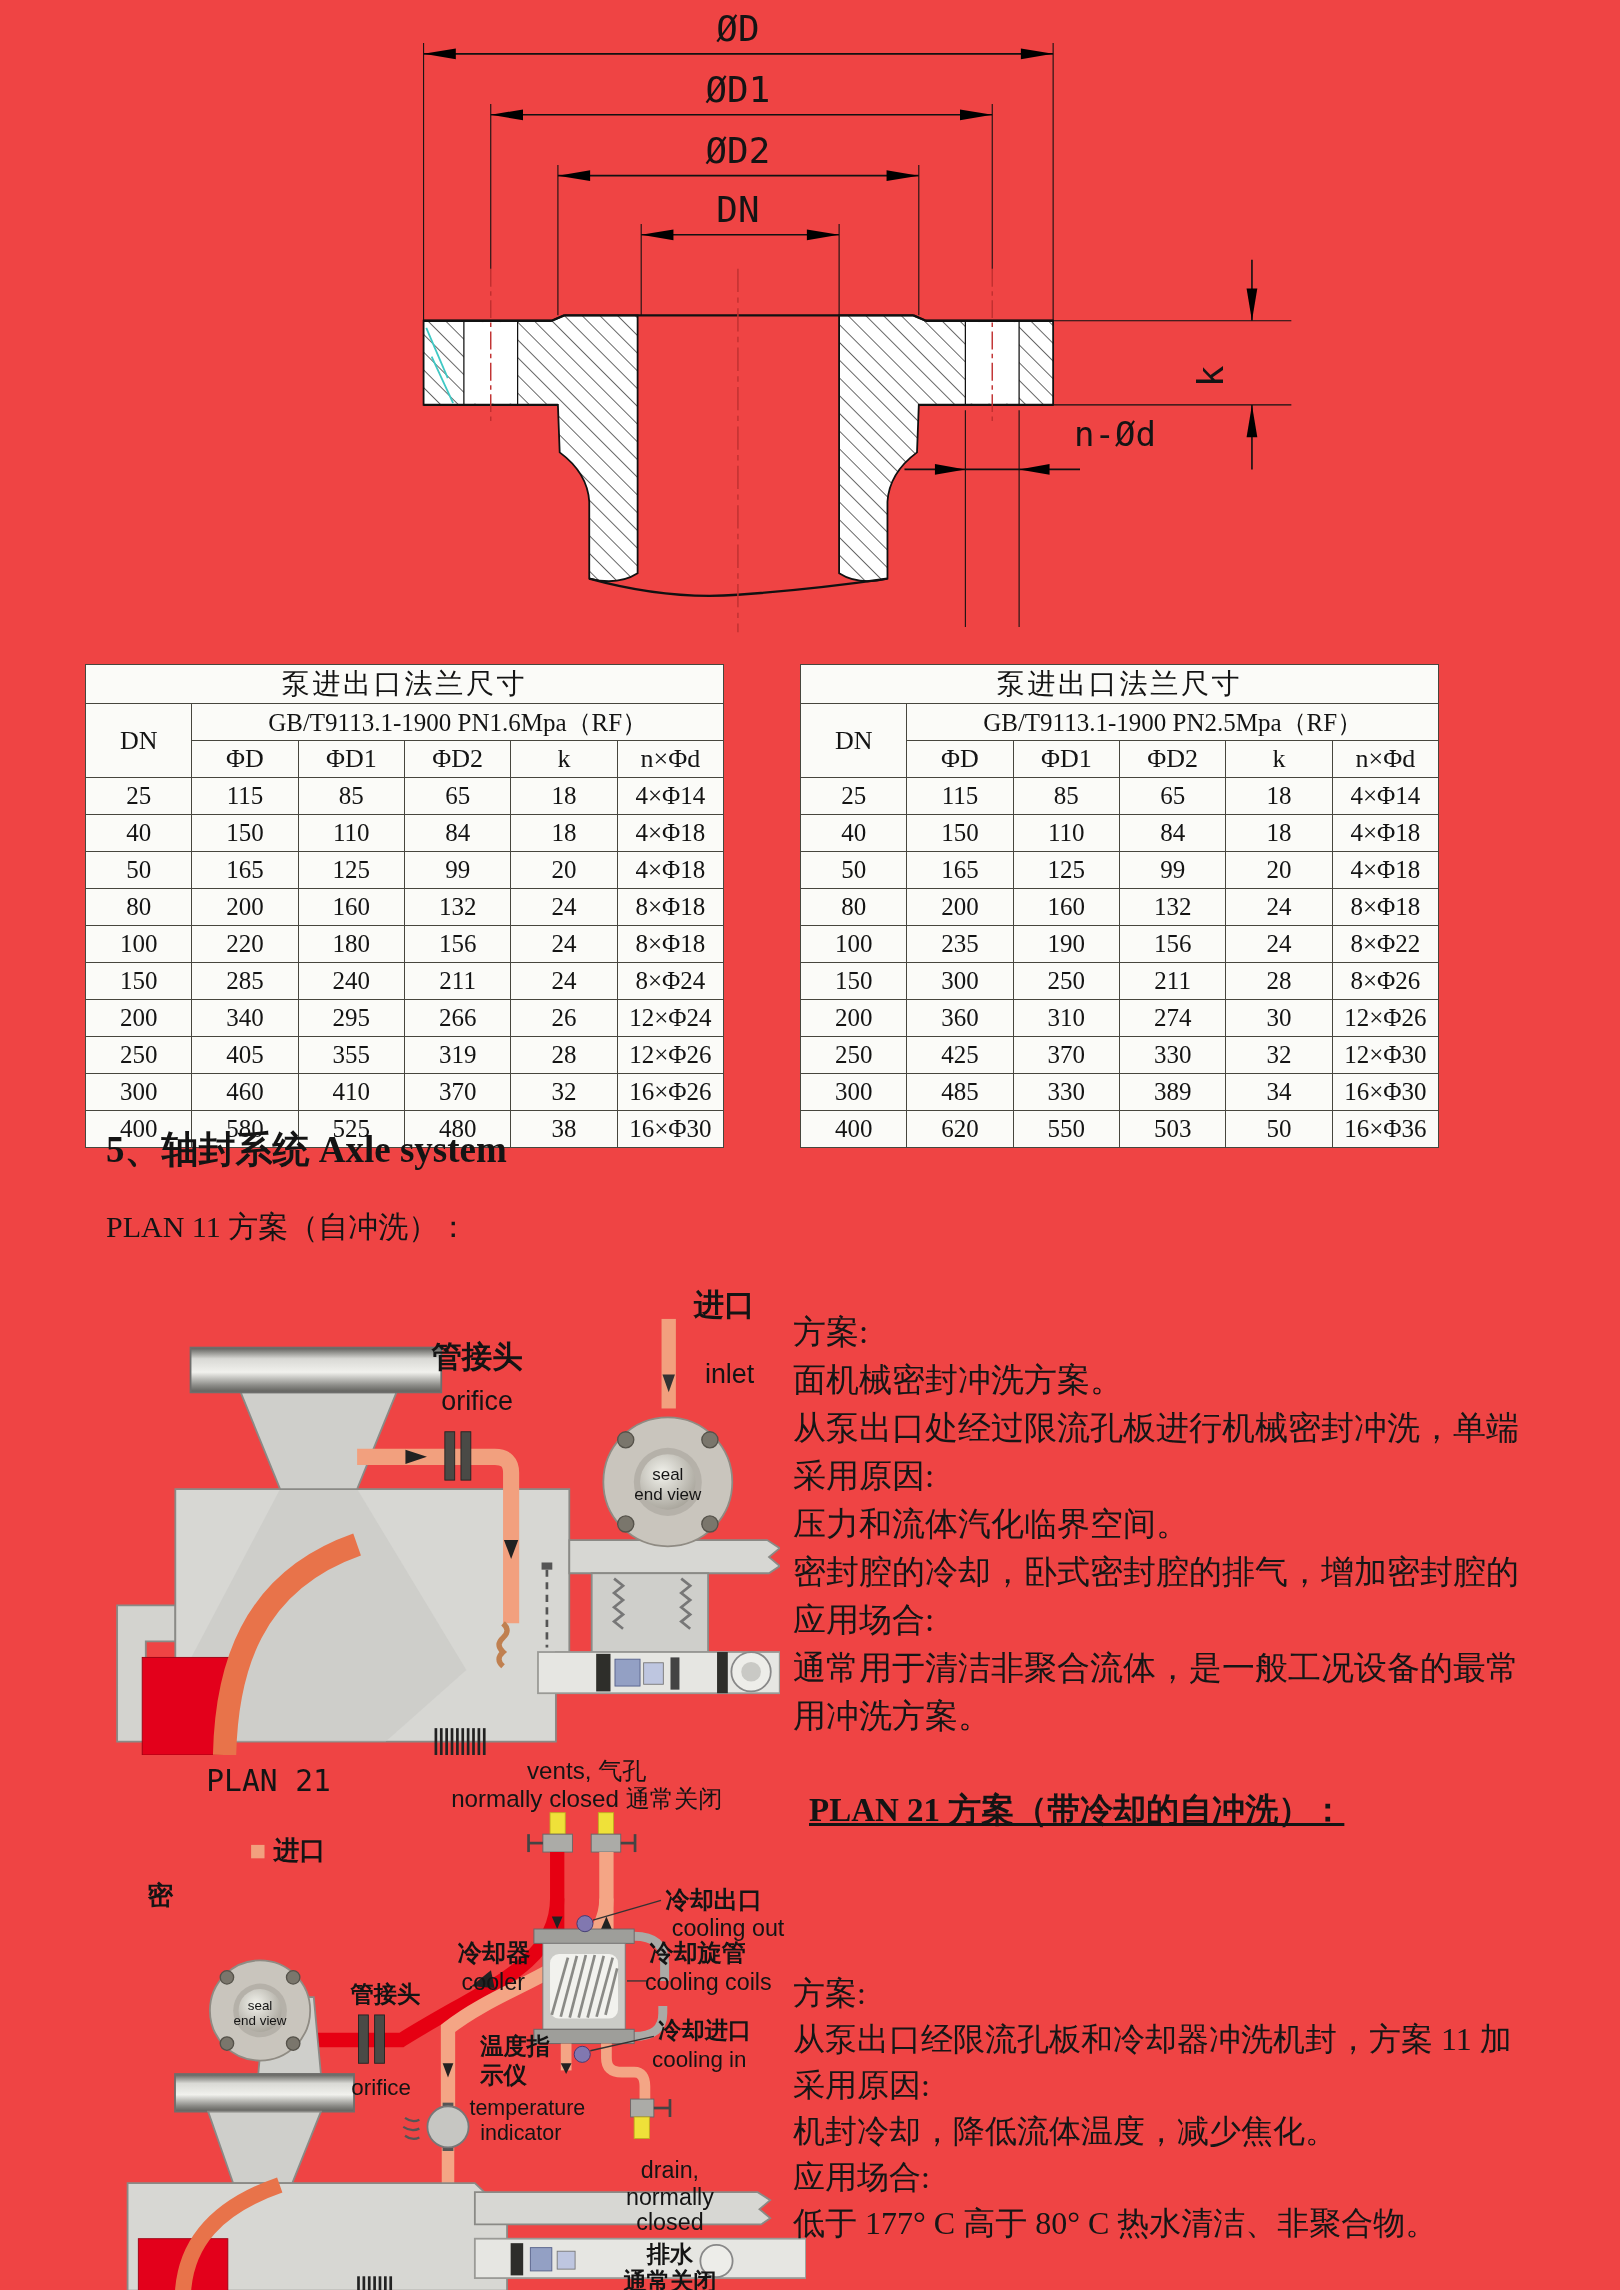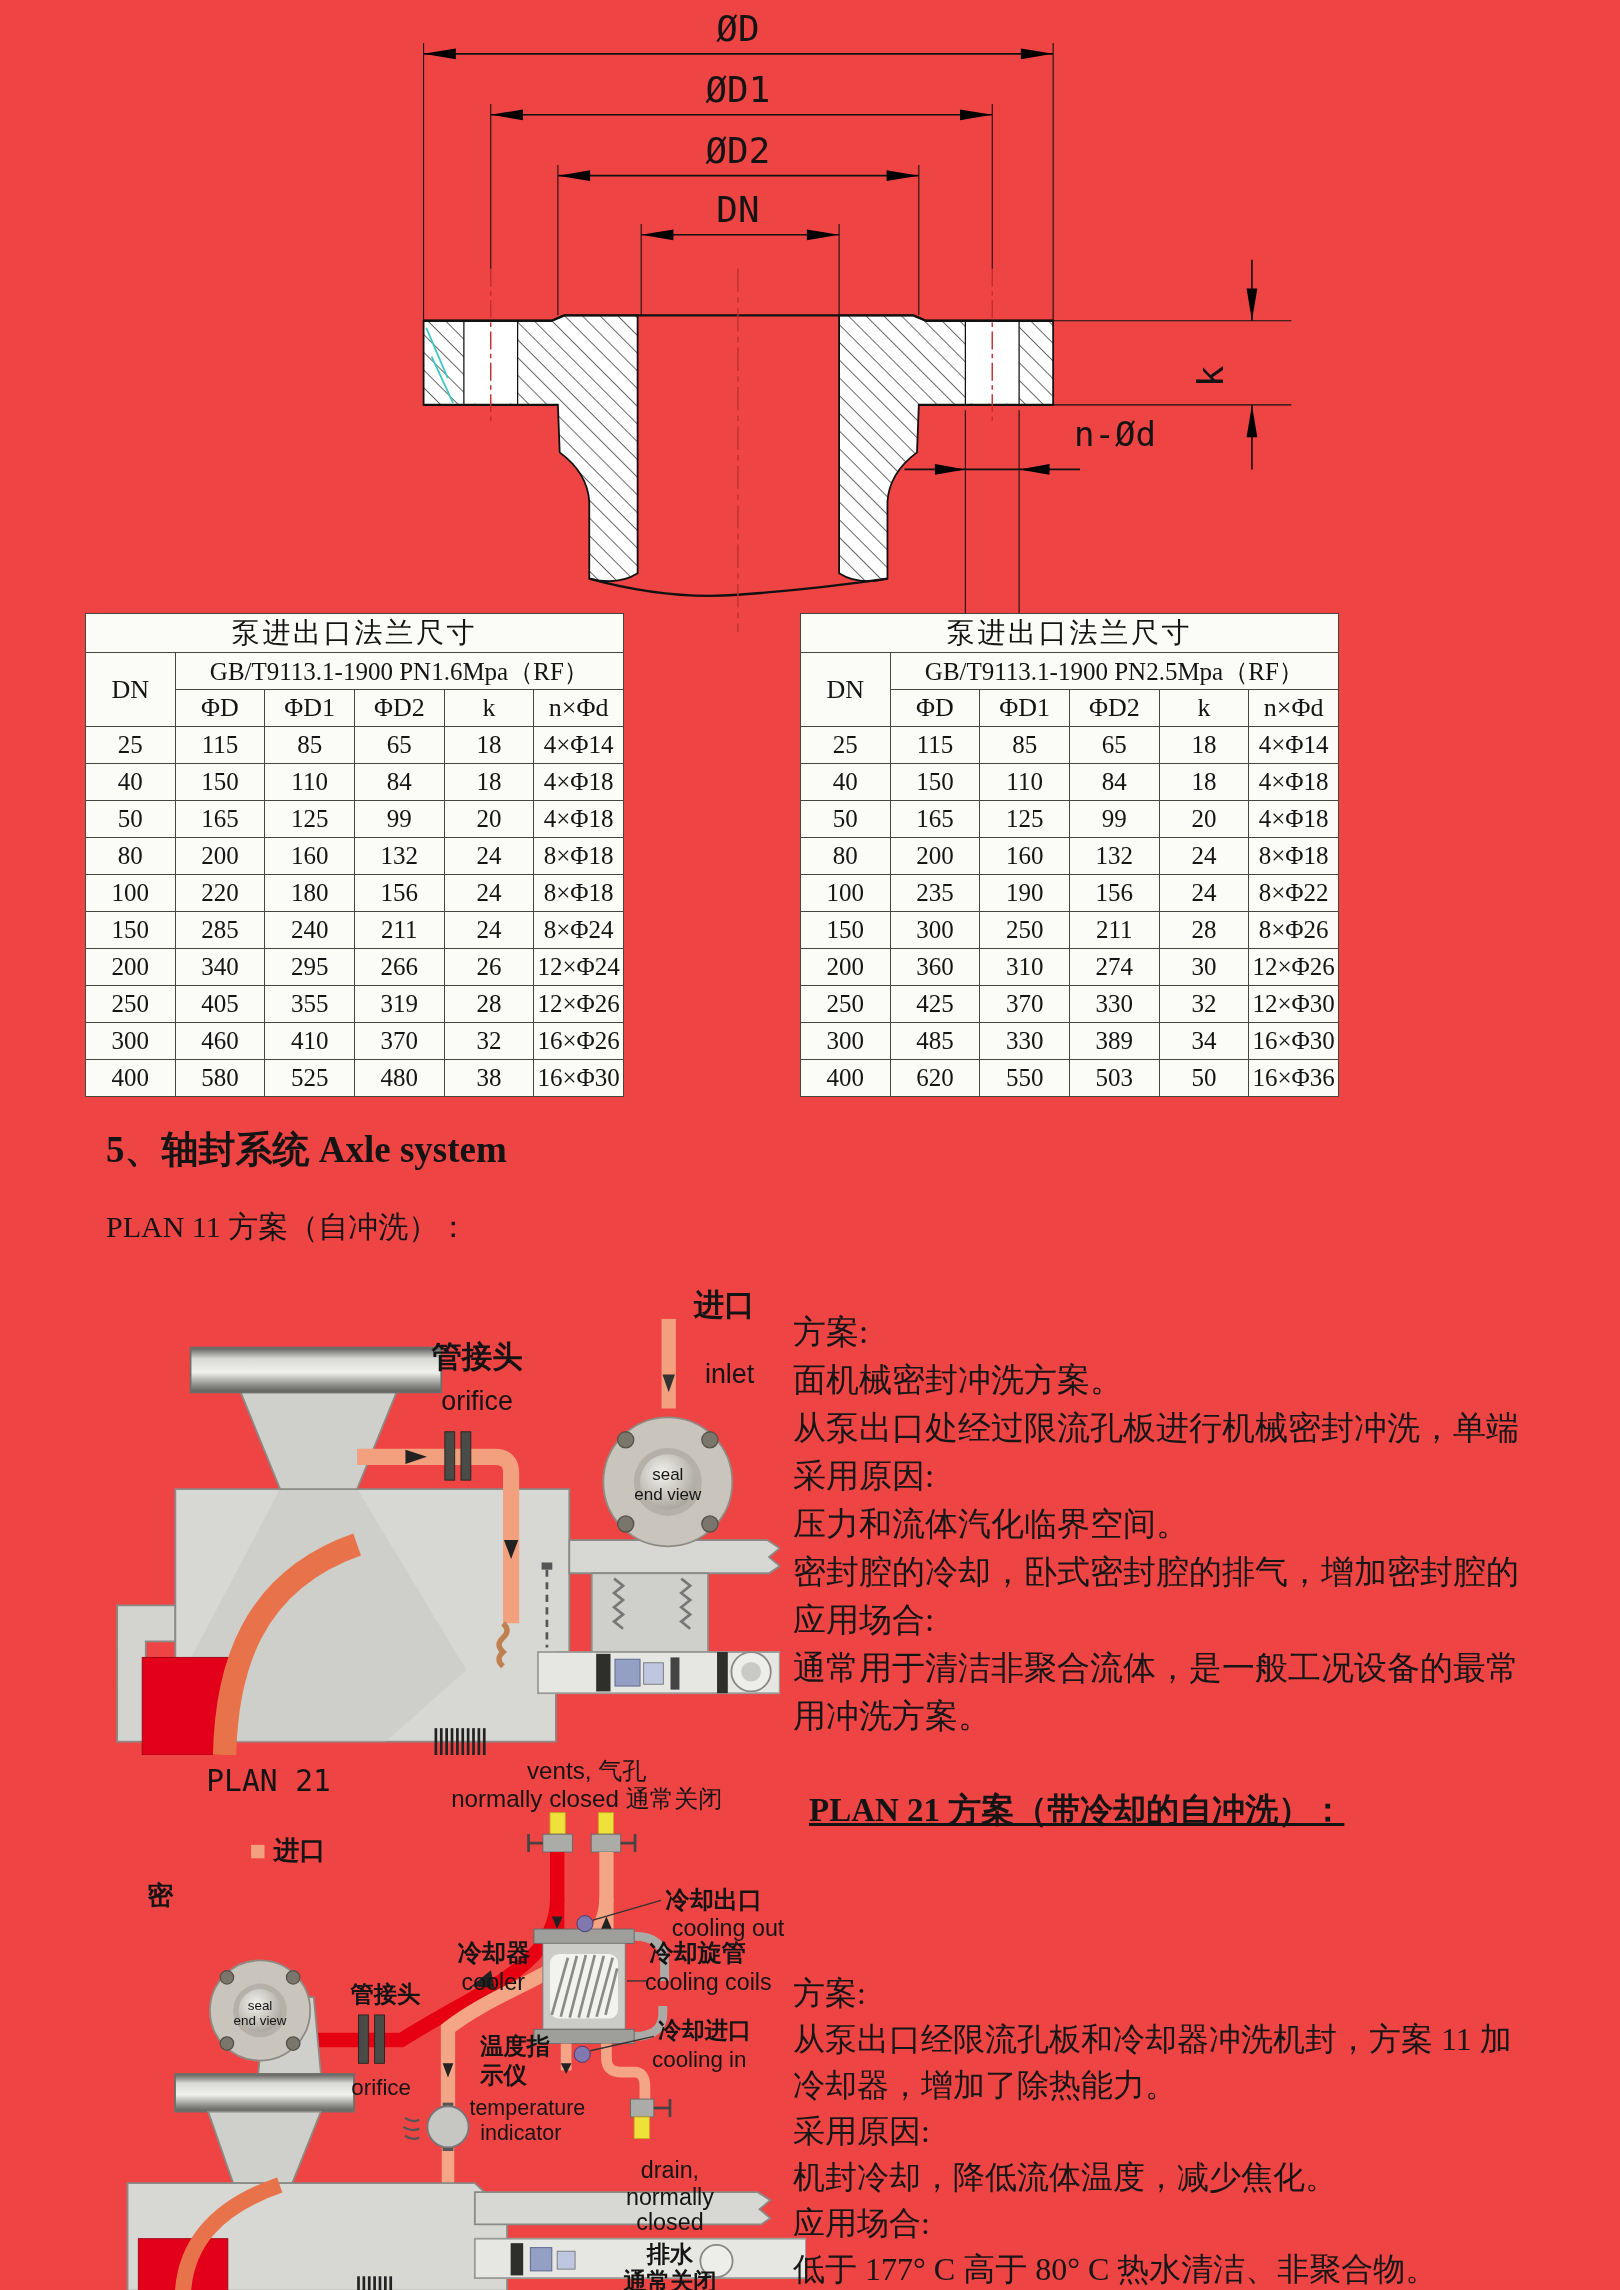--- a/index.html
+++ b/index.html
@@ -3,22 +3,22 @@
 <meta charset="utf-8">
 <style>
   html,body{margin:0;padding:0;background:#888;}
   .page{position:relative;width:1620px;height:2291px;background:#ef4444;overflow:hidden;
         font-family:"Liberation Serif","DejaVu Serif",serif;color:#141414;}
   svg text{font-family:"DejaVu Sans Mono",monospace;fill:#141414;}
   svg text.cn{font-family:"Liberation Sans","DejaVu Sans",sans-serif;font-weight:bold;}
   svg text.en{font-family:"Liberation Sans","DejaVu Sans",sans-serif;font-weight:normal;}
 
   
-  table.ftable{position:absolute;top:613px;border-collapse:collapse;table-layout:fixed;
-        width:539px;text-align:center;font-size:25px;}
+  table.ftable{position:absolute;top:664px;border-collapse:collapse;table-layout:fixed;
+        width:639px;text-align:center;font-size:25px;}
   table.ftable td{border:1.4px solid #47463e;padding:0;}
   .t-title{background:#F3E9C6;font-size:28px;height:39px;letter-spacing:2.7px;}
   .t-std{background:#F3E9C6;font-size:25px;height:32px;}
   .t-dn{background:#F3E9C6;font-size:26px;}
   .t-h{background:#F3E9C6;font-size:26px;height:39px;}
   table.ftable tbody td{height:36px;background:#FBFBF8;}
 
   .h-section{position:absolute;left:106px;top:1125px;font-size:37px;font-weight:bold;}
   .h-plan11{position:absolute;left:106px;top:1207px;font-size:30px;}
   .h-plan21{position:absolute;left:809px;top:1788px;font-size:33px;font-weight:bold;text-decoration:underline;}
@@ -569,21 +569,20 @@
     <text class="en" x="648" y="472" font-size="26" text-anchor="middle">drain,</text>
     <text class="en" x="648" y="502" font-size="26" text-anchor="middle">normally</text>
     <text class="en" x="648" y="530" font-size="26" text-anchor="middle">closed</text>
     <text class="cn" x="648" y="566" font-size="26" text-anchor="middle">排水</text>
     <text class="cn" x="648" y="596" font-size="26" text-anchor="middle">通常关闭</text>
   </svg>
 
   <div class="bodytext bt21">
       <div>方案:</div>
       <div>从泵出口经限流孔板和冷却器冲洗机封，方案 11 加</div>
-      <div>冷却器，增加了除热能力。</div>
       <div>采用原因:</div>
       <div>机封冷却，降低流体温度，减少焦化。</div>
       <div>应用场合:</div>
       <div>低于 177° C 高于 80° C 热水清洁、非聚合物。</div>
     </div>
 
 </div>
 
 
 </body></html>

